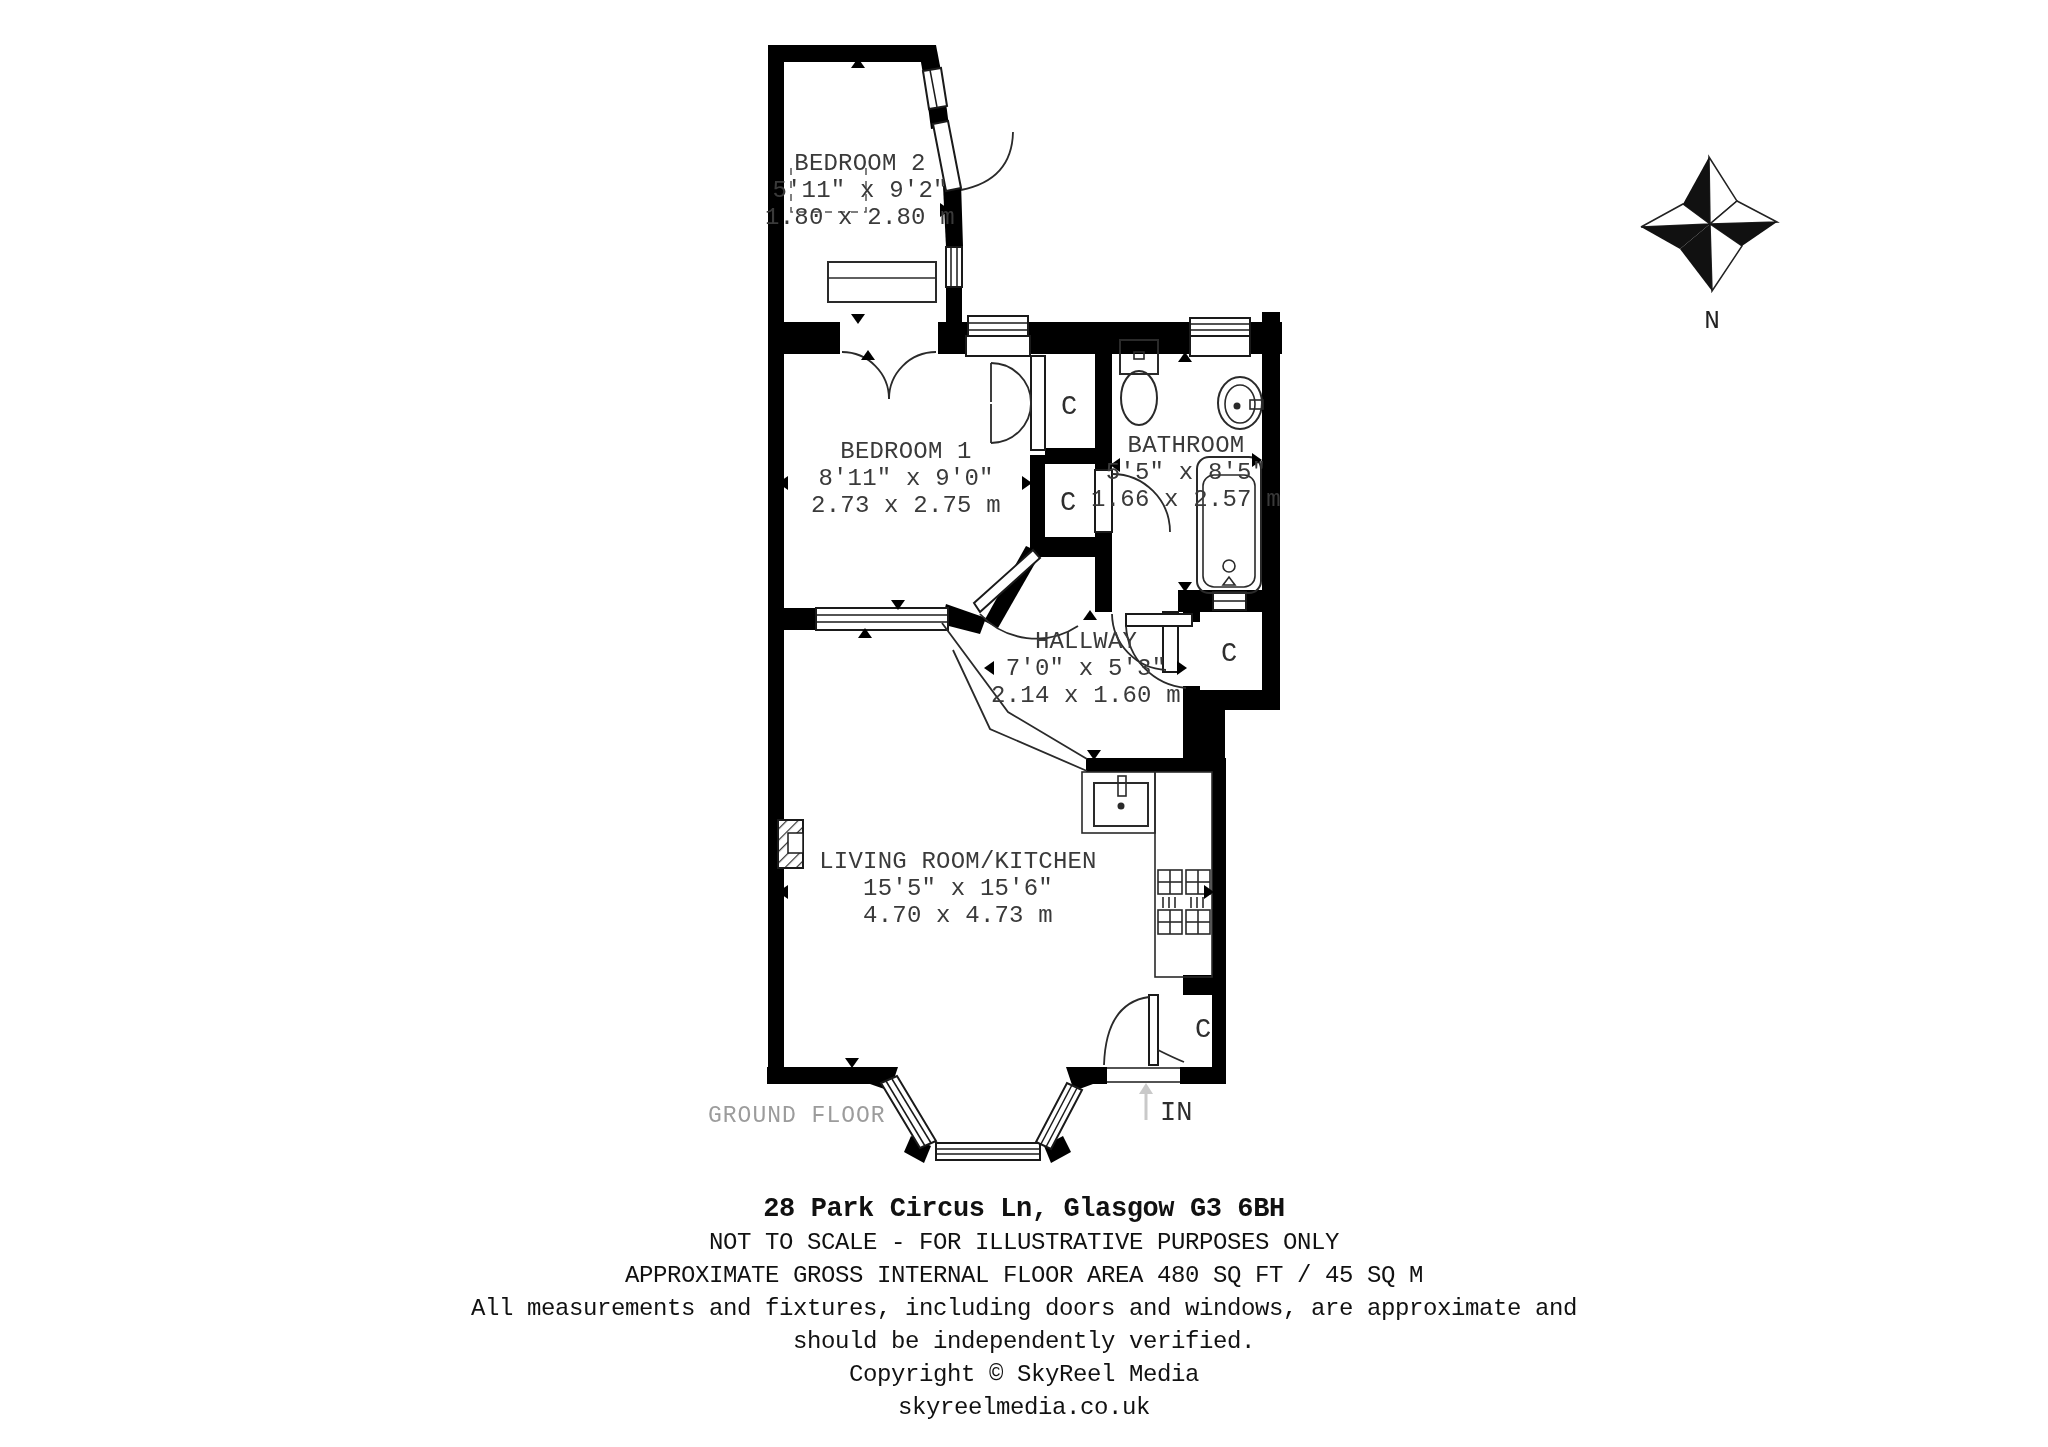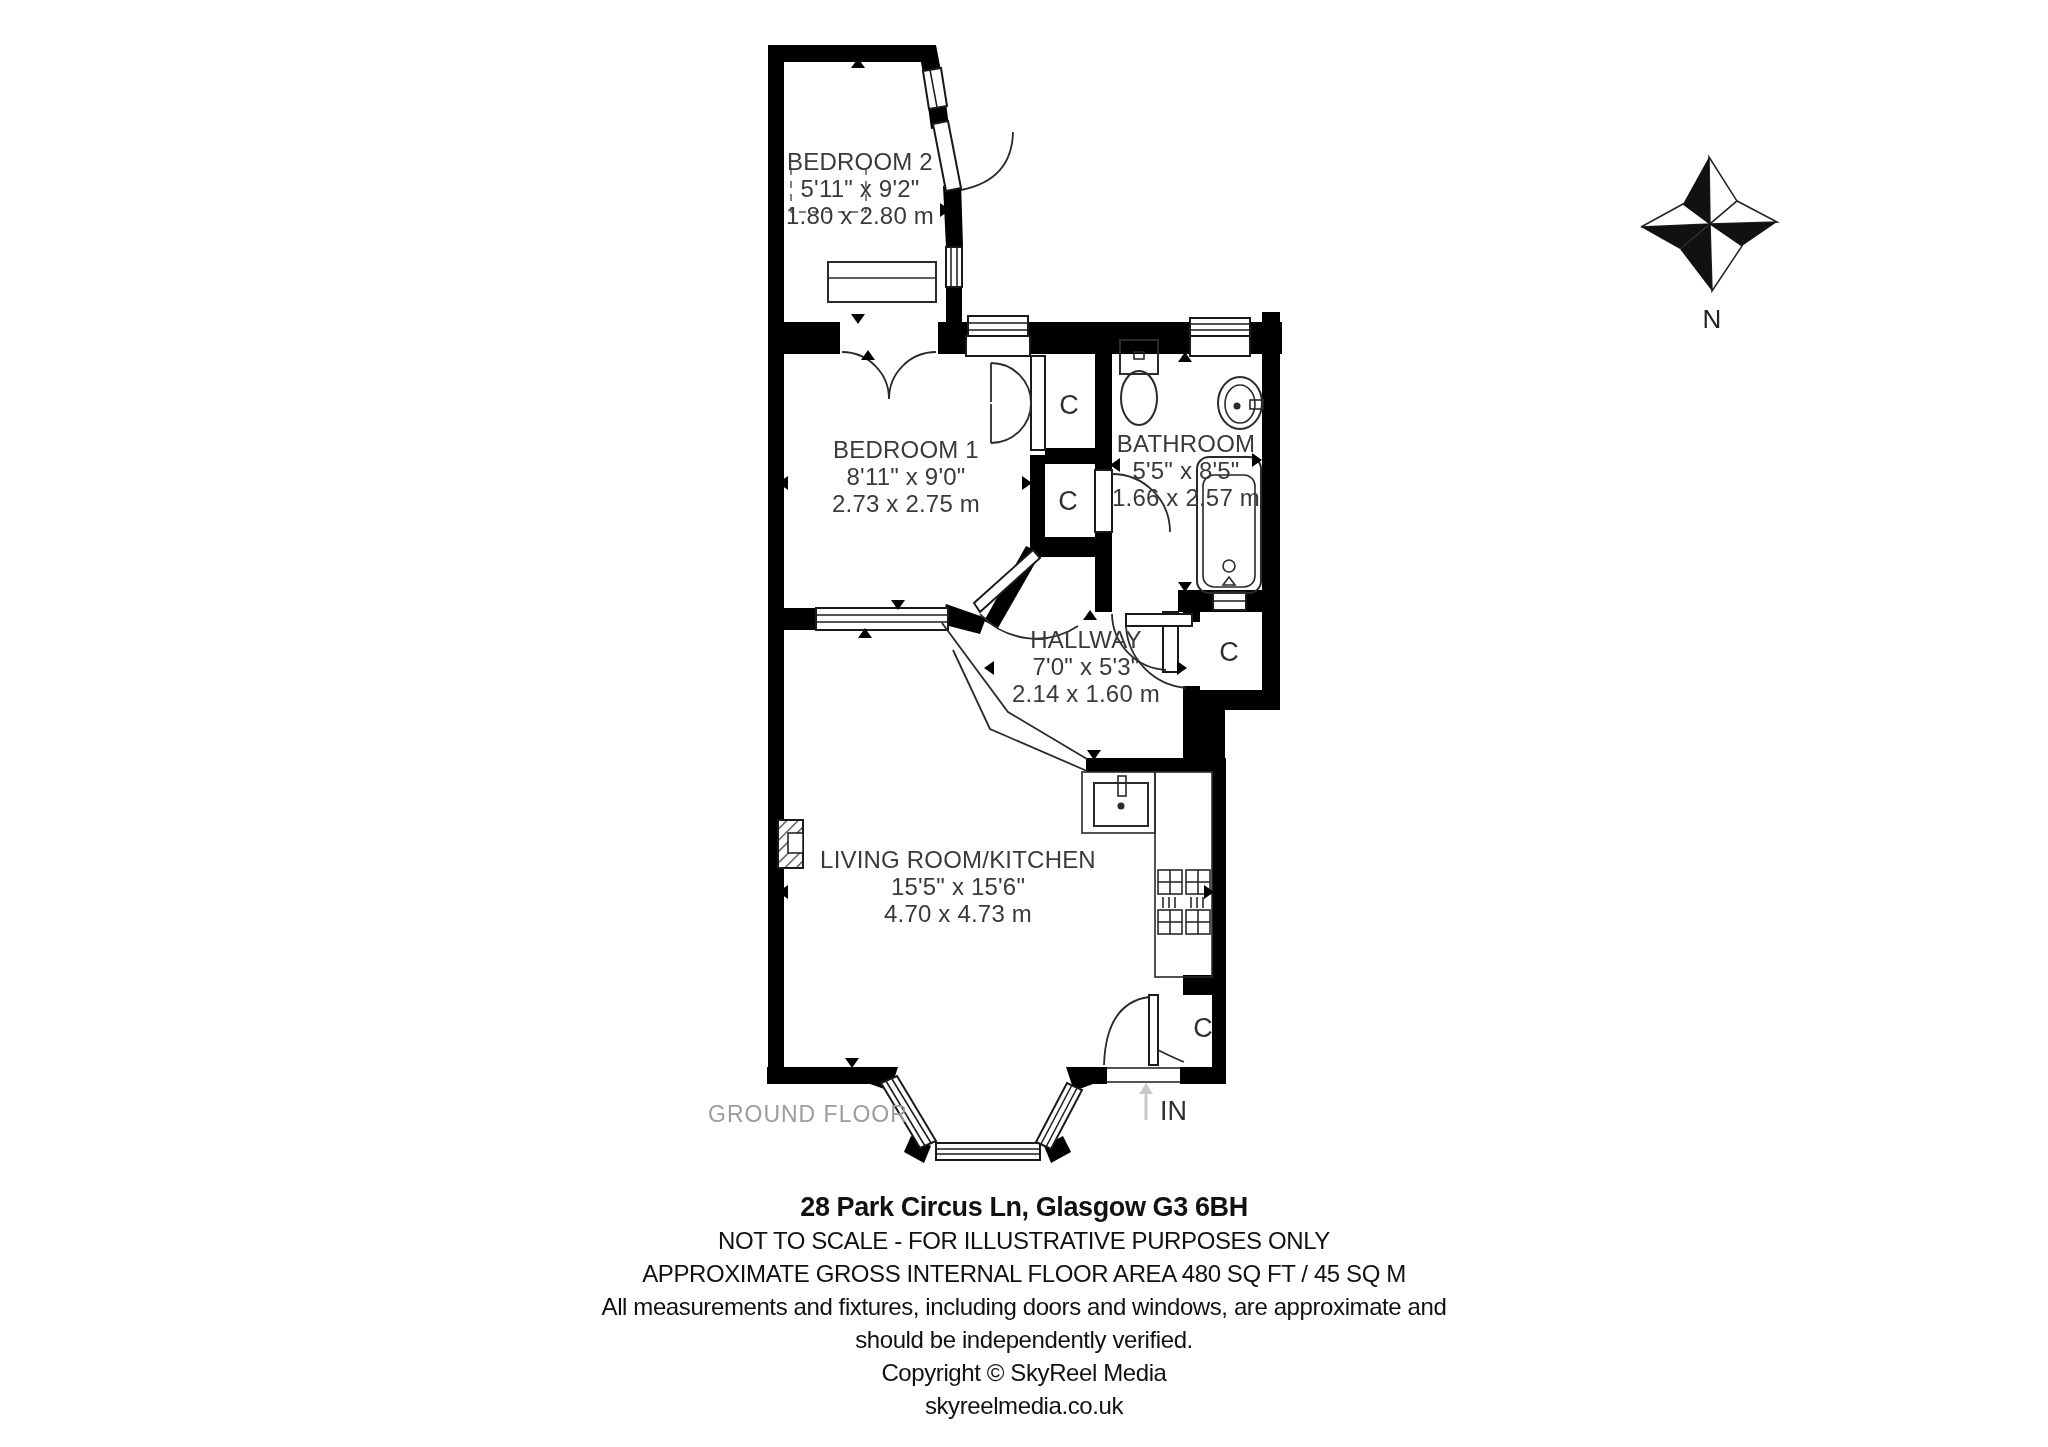--- a/index.html
+++ b/index.html
@@ -1,17 +1,17 @@
 <!DOCTYPE html>
 <html><head>
 <meta charset="utf-8">
 <style>
   html,body{margin:0;padding:0;background:#ffffff;}
   .stage{position:relative;width:2048px;height:1447px;background:#ffffff;overflow:hidden;
-         font-family:Liberation Sans, sans-serif;}
+         font-family:Liberation Mono, monospace;}
   svg{position:absolute;left:0;top:0;}
   .room-name, .room-dim{fill:#3a3a3a;font-size:24px;letter-spacing:0.2px;}
   .closet-label{fill:#2e2e2e;font-size:27px;}
   .in-label{fill:#2e2e2e;font-size:27px;}
   .floor-label{fill:#9c9c9c;font-size:23px;letter-spacing:1px;}
   .compass-label{fill:#222;font-size:26px;}
   .footer-line{fill:#111;font-size:24px;letter-spacing:-0.4px;}
   .footer-title{fill:#111;font-size:27px;font-weight:bold;letter-spacing:-0.4px;}
   .wall{fill:#000;}
   .fixture{fill:none;stroke:#2a2a2a;stroke-width:2;}

